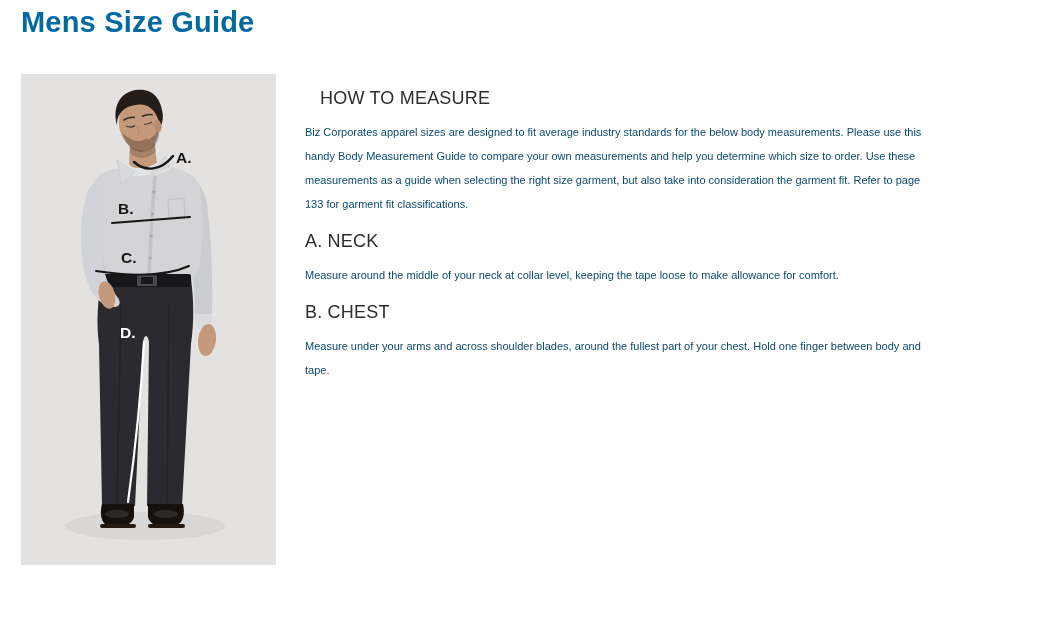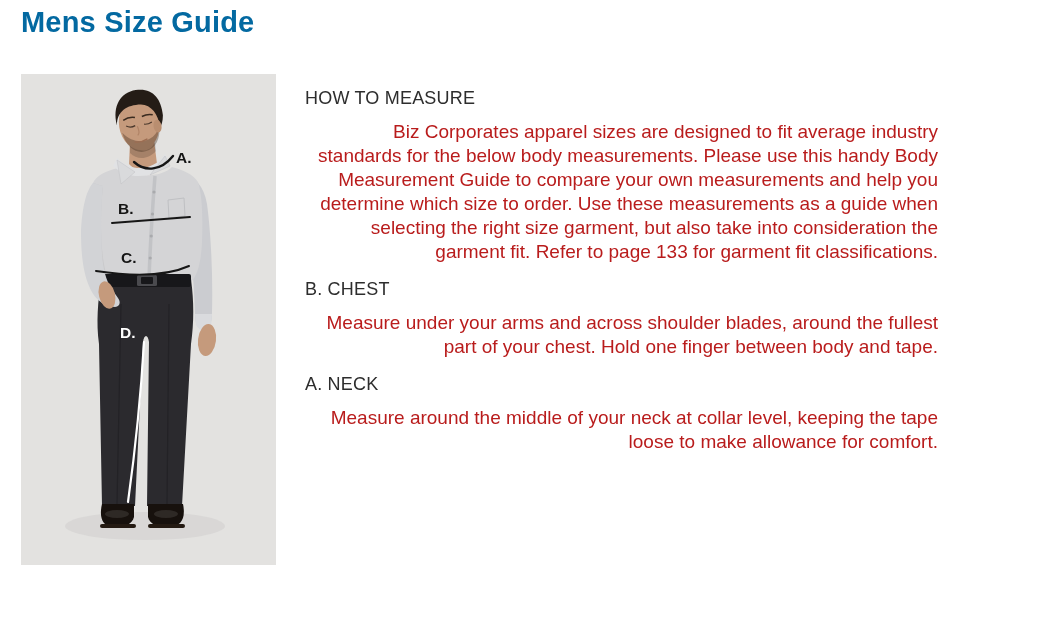--- a/index.html
+++ b/index.html
@@ -36,27 +36,26 @@
     width: 633px;
   }
   .section h2 {
     font-size: 18px;
     line-height: 20px;
     font-weight: 400;
     color: #2d2d2d;
     margin: 15px 0 12px 0;
     letter-spacing: 0.2px;
   }
-  .section:first-child h2 { margin-top: 0; }
+  .section:first-child h2 { margin-top: 0; margin-left: 15px; }
   .section p {
-    font-size: 19px;
+    font-size: 11px;
     line-height: 24px;
-    color: #b91c1c;
+    color: #0c4a6e;
     margin: 0;
-    text-align: right;
   }
   .mlabel {
     font-family: "Liberation Sans", sans-serif;
     font-weight: 700;
     font-size: 15.5px;
   }
 </style>
 </head>
 <body>
 
@@ -149,24 +148,24 @@
       <text class="mlabel" x="99" y="264" fill="#ffffff">D.</text>
     </svg>
   </div>
 
   <div class="content">
     <div class="section">
       <h2>HOW TO MEASURE</h2>
       <p>Biz Corporates apparel sizes are designed to fit average industry standards for the below body measurements. Please use this handy Body Measurement Guide to compare your own measurements and help you determine which size to order. Use these measurements as a guide when selecting the right size garment, but also take into consideration the garment fit. Refer to page 133 for garment fit classifications.</p>
     </div>
     <div class="section">
+      <h2>A. NECK</h2>
+      <p>Measure around the middle of your neck at collar level, keeping the tape loose to make allowance for comfort.</p>
+    </div>
+    <div class="section">
       <h2>B. CHEST</h2>
       <p>Measure under your arms and across shoulder blades, around the fullest part of your chest. Hold one finger between body and tape.</p>
-    </div>
-    <div class="section">
-      <h2>A. NECK</h2>
-      <p>Measure around the middle of your neck at collar level, keeping the tape loose to make allowance for comfort.</p>
     </div>
     <div class="section">
     </div>
   </div>
 
 </div>
 
 </body></html>

